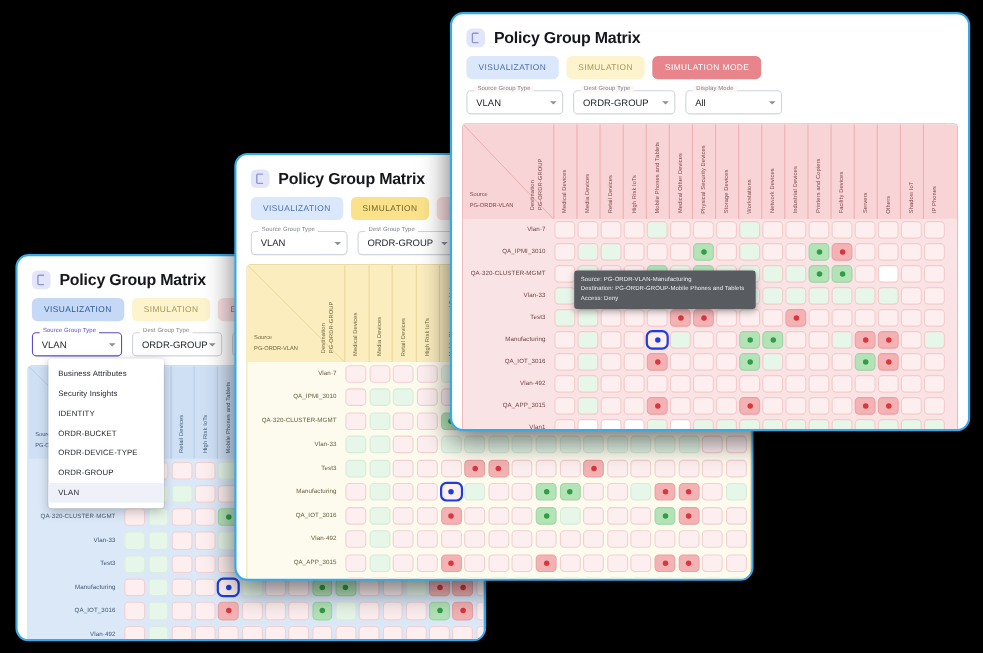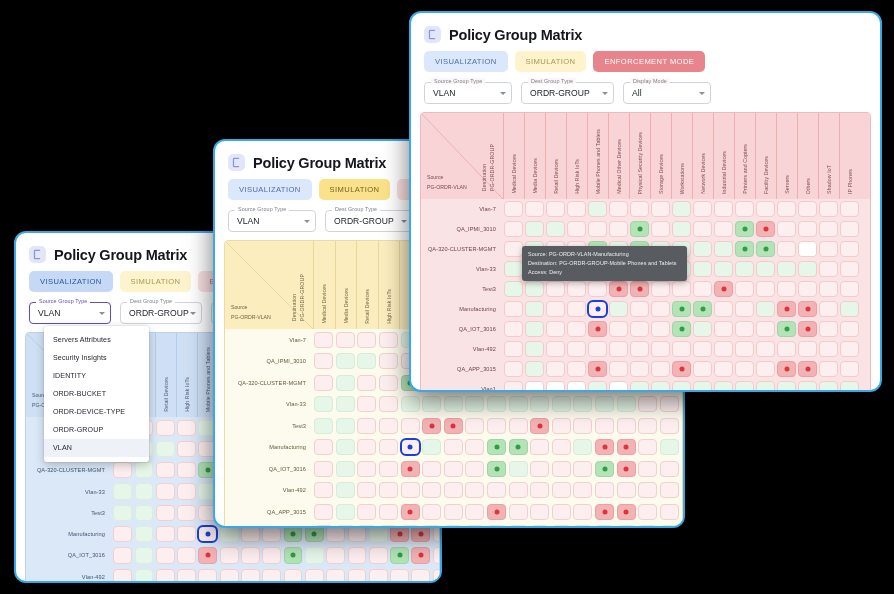--- a/index.html
+++ b/index.html
@@ -709,21 +709,21 @@
             </div>
             <div class="cellwrap" style="flex: 0 0 21.3px;">
               <div class="cell c-none"></div>
             </div>
           </div>
         </div>
       </div>
   </div>
 
   <div class="dropdown" id="dd-left" style="left:28px; top:93px; width:105px;">
-      <div class="dd-item">Servers Attributes</div>
+      <div class="dd-item">Business Attributes</div>
       <div class="dd-item">Security Insights</div>
       <div class="dd-item">IDENTITY</div>
       <div class="dd-item">ORDR-BUCKET</div>
       <div class="dd-item">ORDR-DEVICE-TYPE</div>
       <div class="dd-item">ORDR-GROUP</div>
       <div class="dd-item sel">VLAN</div>
     </div>
 </div>
 
 <div class="window t-yel" id="win-mid">
@@ -1421,21 +1421,21 @@
         <svg width="11" height="11" viewBox="0 0 12 12">
             <path d="M8.3 1.4H3.6a.9.9 0 0 0-.9.9v7.4a.9.9 0 0 0 .9.9h4.7" fill="none" stroke="#8e95d6" stroke-width="1.4" stroke-linecap="round"></path>
           </svg>
       </span>
       <span class="app-title">Policy Group Matrix</span>
     </div>
 
     <div class="tabs">
       <span class="tab viz">VISUALIZATION</span>
       <span class="tab sim">SIMULATION</span>
-      <span class="tab enf active">ENFORCEMENT MODE</span>
+      <span class="tab enf active">SIMULATION MODE</span>
     </div>
 
     <div class="filters">
       <div class="field" style="width:88px">
         <span class="flabel">Source Group Type</span>
         <span class="fval">VLAN</span>
         <span class="caret"></span>
       </div>
       <div class="field" style="width:93px">
         <span class="flabel">Dest Group Type</span>

